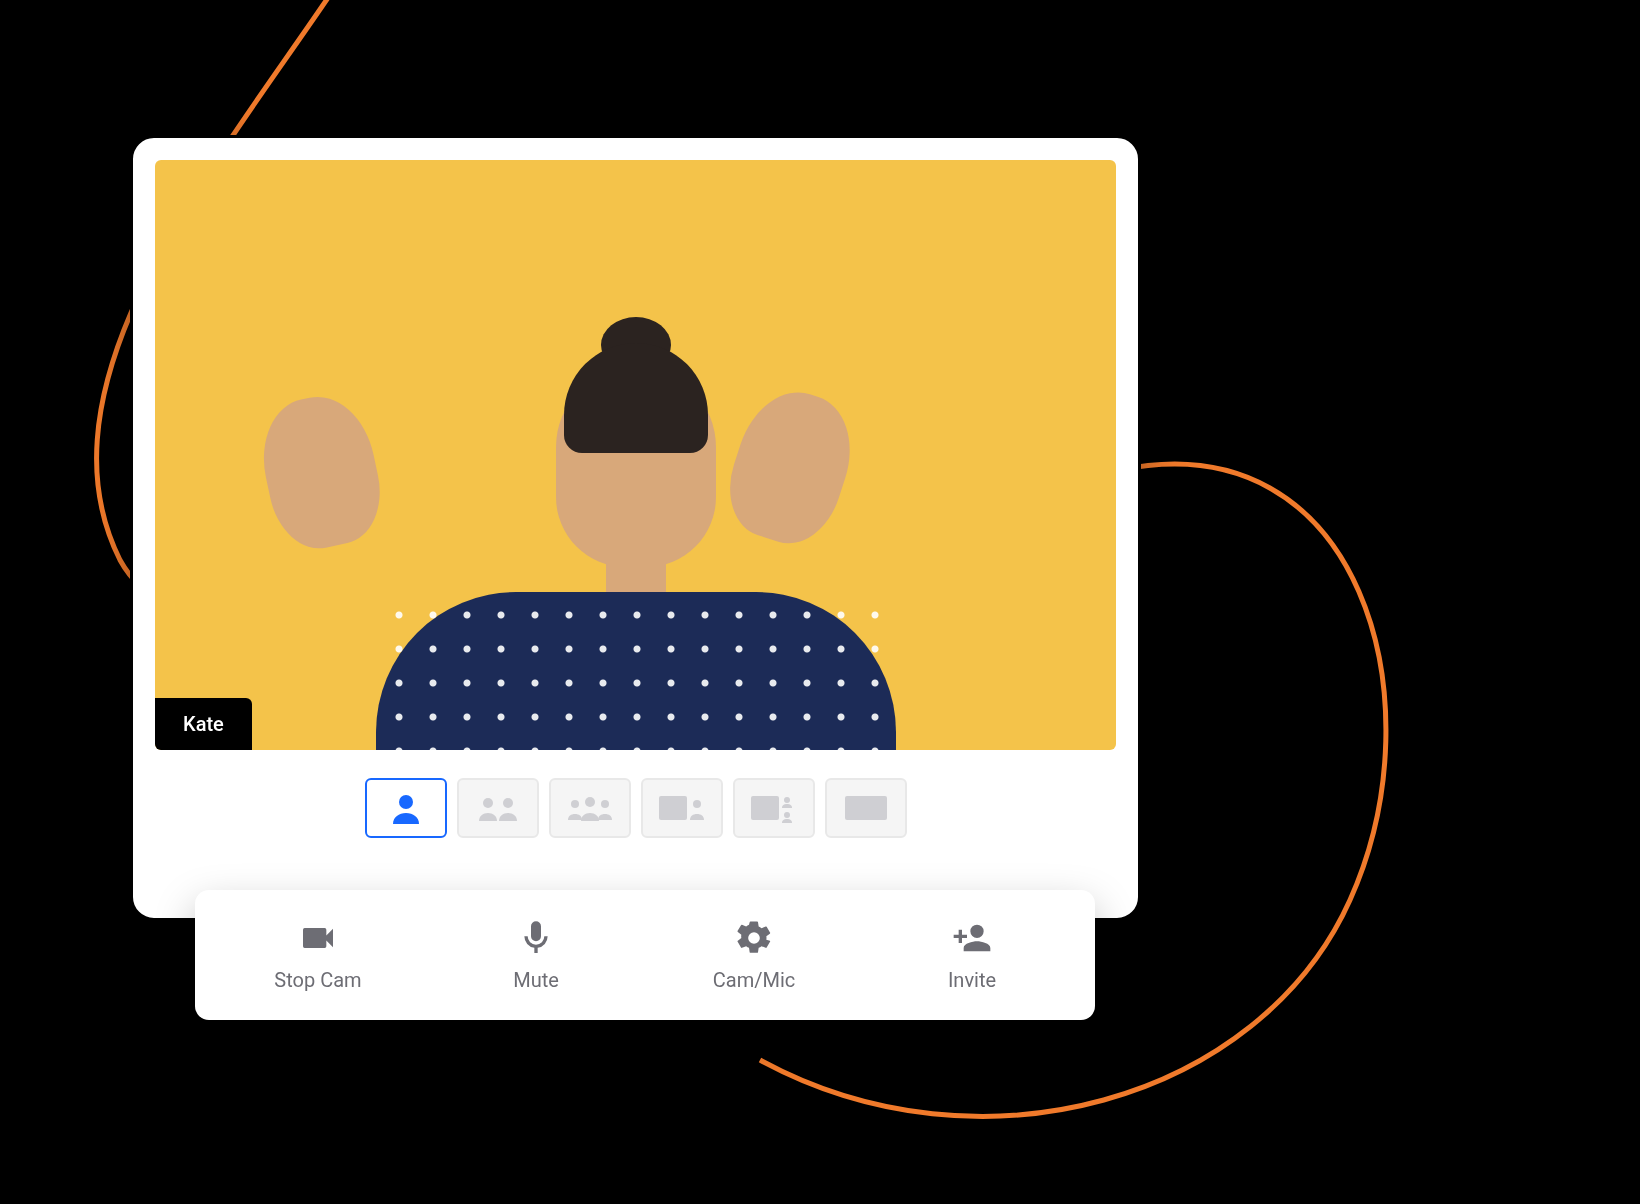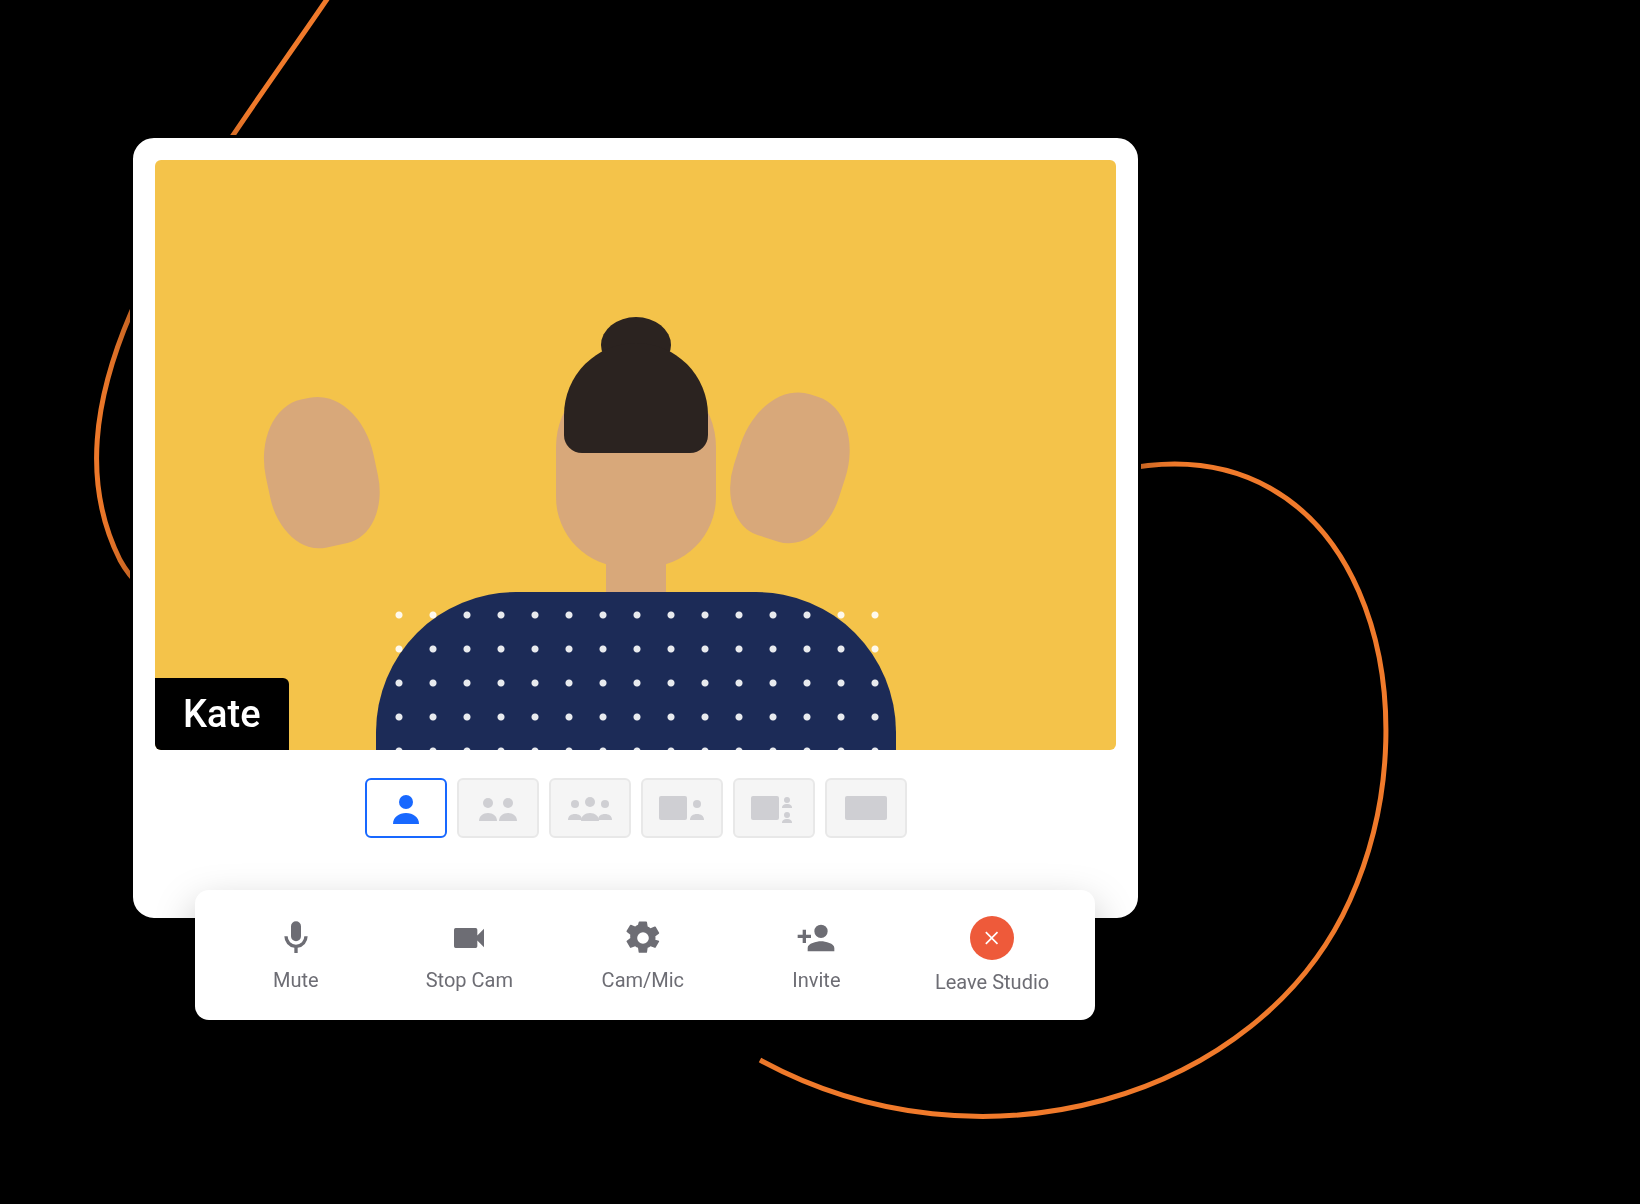--- a/index.html
+++ b/index.html
@@ -12,21 +12,21 @@
 .person{position:absolute;left:50%;top:52%;transform:translate(-50%,-50%)}
 .head{width:160px;height:200px;background:#d8a87a;border-radius:80px 80px 70px 70px}
 .hair{position:absolute;top:-24px;left:8px;width:144px;height:110px;background:#2b2320;border-radius:80px 80px 20px 20px}
 .bun{position:absolute;top:-50px;left:50%;transform:translateX(-50%);width:70px;height:56px;background:#2b2320;border-radius:50%}
 .neck{position:absolute;left:50%;top:195px;transform:translateX(-50%);width:60px;height:40px;background:#d8a87a}
 .shirt{position:absolute;left:50%;top:225px;transform:translateX(-50%);width:520px;height:260px;background:#1c2b57;border-radius:140px 140px 0 0}
 .shirt::after{content:"";position:absolute;inset:0;background-image:radial-gradient(#fff 3px,transparent 4px);background-size:34px 34px;background-position:6px 6px;opacity:.9}
 .hand{position:absolute;width:110px;height:150px;background:#d8a87a;border-radius:46% 46% 40% 40%}
 .hand.left{left:-290px;top:30px;transform:rotate(-12deg)}
 .hand.right{left:180px;top:25px;transform:rotate(18deg) scaleX(-1)}
-.name-tag{position:absolute;left:0;bottom:0;background:#000;color:#fff;font-size:38px;font-weight:500;padding:14px 28px;border-radius:0 6px 0 0}
+.name-tag{position:absolute;left:0;bottom:0;background:#000;color:#fff;font-size:20px;font-weight:500;padding:14px 28px;border-radius:0 6px 0 0}
 
 .layouts{display:flex;justify-content:center;gap:10px;margin-top:28px}
 .layout-thumb{width:78px;height:56px;border:2px solid #e8e8e8;border-radius:6px;background:#f5f5f5;display:flex;align-items:center;justify-content:center;cursor:pointer}
 .layout-thumb.selected{border:2px solid #1868ff;background:#fff}
 .layout-thumb svg{width:54px;height:40px}
 
 .toolbar{position:absolute;left:195px;top:890px;width:900px;height:130px;background:#fff;border-radius:14px;box-shadow:0 16px 40px rgba(0,0,0,0.25);display:flex;align-items:center;justify-content:space-around;padding:0 14px;box-sizing:border-box}
 .tool{display:flex;flex-direction:column;align-items:center;gap:10px;color:#6d6d74;font-size:20px;cursor:pointer;min-width:110px}
 .tool svg{width:40px;height:40px;fill:#6d6d74}
 .leave-circle{width:44px;height:44px;border-radius:50%;background:#ee5a3a;display:flex;align-items:center;justify-content:center}
@@ -112,50 +112,42 @@
           <rect x="6" y="8" width="42" height="24" rx="2" fill="#cfcfd3"></rect>
         </svg>
       </div>
     </div>
   </div>
 
   <div class="toolbar">
 
     <div class="tool">
       <svg viewBox="0 0 24 24">
-          <path d="M12 14a3 3 0 0 0 3-3V5a3 3 0 0 0-6 0v6a3 3 0 0 0 3 3zm5-3a5 5 0 0 1-10 0H5a7 7 0 0 0 6 6.9V21h2v-3.1A7 7 0 0 0 19 11z"></path>
+          <path d="M17 10.5V7a1 1 0 0 0-1-1H4a1 1 0 0 0-1 1v10a1 1 0 0 0 1 1h12a1 1 0 0 0 1-1v-3.5l4 4v-11z"></path>
         </svg>
-      <span>Mute</span>
+      <span>Stop Cam</span>
     </div>
 
     <div class="tool">
       <svg viewBox="0 0 24 24">
-          <path d="M17 10.5V7a1 1 0 0 0-1-1H4a1 1 0 0 0-1 1v10a1 1 0 0 0 1 1h12a1 1 0 0 0 1-1v-3.5l4 4v-11z"></path>
+          <path d="M12 14a3 3 0 0 0 3-3V5a3 3 0 0 0-6 0v6a3 3 0 0 0 3 3zm5-3a5 5 0 0 1-10 0H5a7 7 0 0 0 6 6.9V21h2v-3.1A7 7 0 0 0 19 11z"></path>
         </svg>
-      <span>Stop Cam</span>
+      <span>Mute</span>
     </div>
 
     <div class="tool">
       <svg viewBox="0 0 24 24">
           <path d="M19.4 13a7.5 7.5 0 0 0 .1-1 7.5 7.5 0 0 0-.1-1l2.1-1.6a.5.5 0 0 0 .1-.7l-2-3.4a.5.5 0 0 0-.6-.2l-2.5 1a7.3 7.3 0 0 0-1.7-1l-.4-2.6a.5.5 0 0 0-.5-.4h-4a.5.5 0 0 0-.5.4L9 4.1a7.3 7.3 0 0 0-1.7 1l-2.5-1a.5.5 0 0 0-.6.2l-2 3.4a.5.5 0 0 0 .1.7L4.4 10a7.5 7.5 0 0 0-.1 1 7.5 7.5 0 0 0 .1 1l-2.1 1.6a.5.5 0 0 0-.1.7l2 3.4a.5.5 0 0 0 .6.2l2.5-1a7.3 7.3 0 0 0 1.7 1l.4 2.6a.5.5 0 0 0 .5.4h4a.5.5 0 0 0 .5-.4l.4-2.6a7.3 7.3 0 0 0 1.7-1l2.5 1a.5.5 0 0 0 .6-.2l2-3.4a.5.5 0 0 0-.1-.7zM12 15.5A3.5 3.5 0 1 1 15.5 12 3.5 3.5 0 0 1 12 15.5z"></path>
         </svg>
       <span>Cam/Mic</span>
     </div>
 
 
     <div class="tool">
       <svg viewBox="0 0 24 24">
           <path d="M15 12a4 4 0 1 0-4-4 4 4 0 0 0 4 4zm0 2c-2.7 0-8 1.3-8 4v2h16v-2c0-2.7-5.3-4-8-4zM6 10V7H4v3H1v2h3v3h2v-3h3v-2z"></path>
         </svg>
       <span>Invite</span>
     </div>
 
-    <div class="tool">
-      <div class="leave-circle">
-        <svg viewBox="0 0 24 24">
-            <path d="M18.3 5.7 12 12l6.3 6.3-1.4 1.4L10.6 13.4 4.3 19.7 2.9 18.3 9.2 12 2.9 5.7 4.3 4.3l6.3 6.3 6.3-6.3z" transform="translate(1 0)"></path>
-          </svg>
-      </div>
-      <span>Leave Studio</span>
-    </div>
 
   </div>
 </div>
 
 </body></html>

